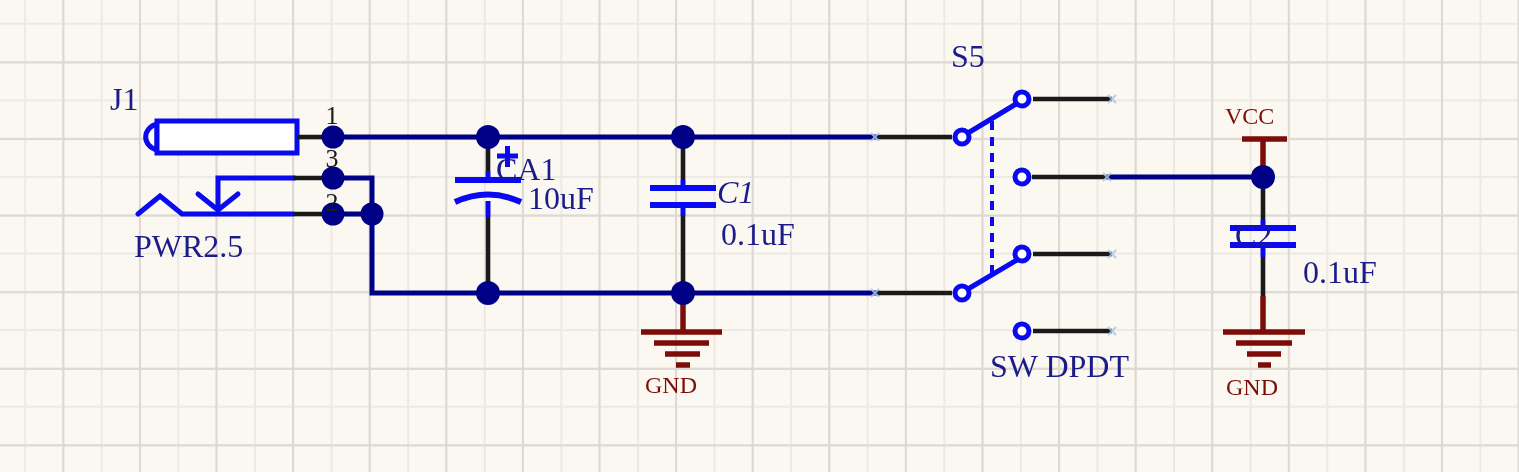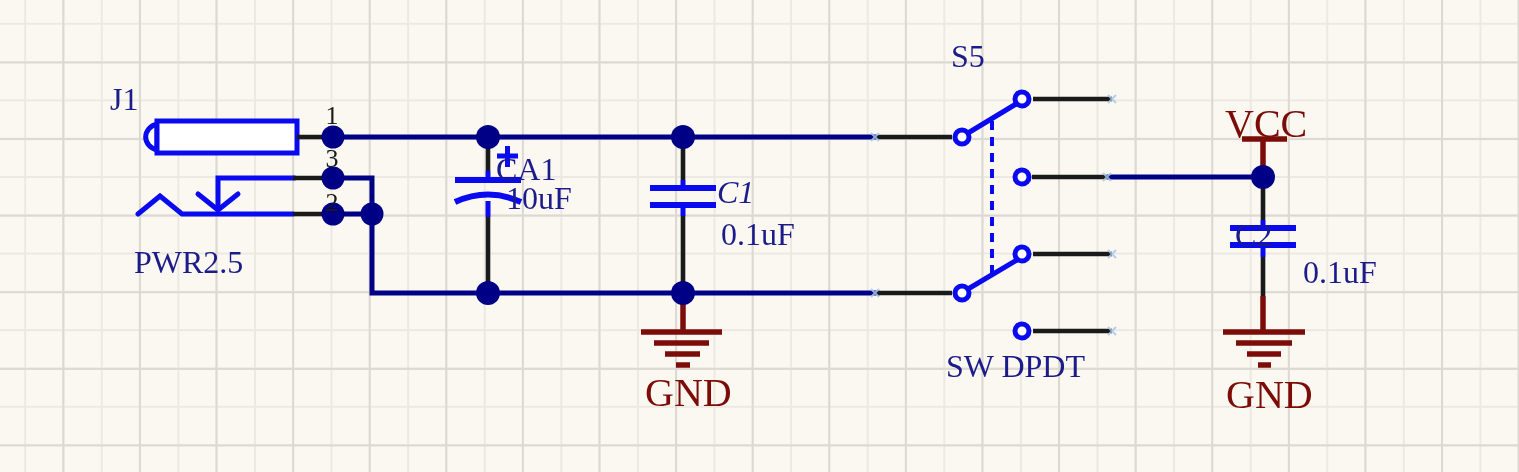--- a/index.html
+++ b/index.html
@@ -28,33 +28,33 @@
   .sym{stroke:var(--symbol_blue);stroke-width:5;fill:none;}
   .symthick{stroke:var(--symbol_blue);stroke-width:6;fill:none;}
   .symfill{fill:var(--fill_white);}
   .pwr{stroke:var(--power_maroon);stroke-width:5.5;fill:none;}
   .dot{fill:var(--wire);stroke:none;}
   .dash{stroke:var(--symbol_blue);stroke-width:4;fill:none;stroke-dasharray:9 7;}
   .endmark{stroke:var(--endmark_blue);stroke-width:2;fill:none;opacity:.85;}
   
   .lbl{position:absolute;line-height:1;white-space:nowrap;letter-spacing:0;}
   .navy{color:var(--text_navy);font-size:32px;}
-  .maroon{color:var(--power_maroon);font-size:40px;}
+  .maroon{color:var(--power_maroon);font-size:24px;}
   .pinnum{color:var(--pin_black);font-size:26px;width:18px;text-align:center;}
   #lbl-j1   {left:110px;top:83px;}
-  #lbl-pwr  {left:134px;top:246px;}
+  #lbl-pwr  {left:134px;top:230px;}
   #pin-1    {left:323px;top:103px;}
   #pin-3    {left:323px;top:146px;}
   #pin-2    {left:323px;top:190px;}
   #lbl-ca1  {left:496px;top:153px;}
-  #lbl-ca1v {left:506px;top:182px;}
+  #lbl-ca1v {left:528px;top:182px;}
   #lbl-c1   {left:717px;top:176px;font-style:italic;}
   #lbl-c1v  {left:721px;top:218px;}
   #lbl-s5   {left:951px;top:40px;}
-  #lbl-sw   {left:946px;top:350px;}
+  #lbl-sw   {left:990px;top:350px;}
   #lbl-vcc  {left:1225px;top:104px;}
   #lbl-c2   {left:1235px;top:219px;}
   #lbl-c2v  {left:1303px;top:256px;}
   #lbl-gndl {left:645px;top:373px;}
   #lbl-gndr {left:1226px;top:375px;}
 </style>
 </head>
 <body>
 
 <div class="canvas">

